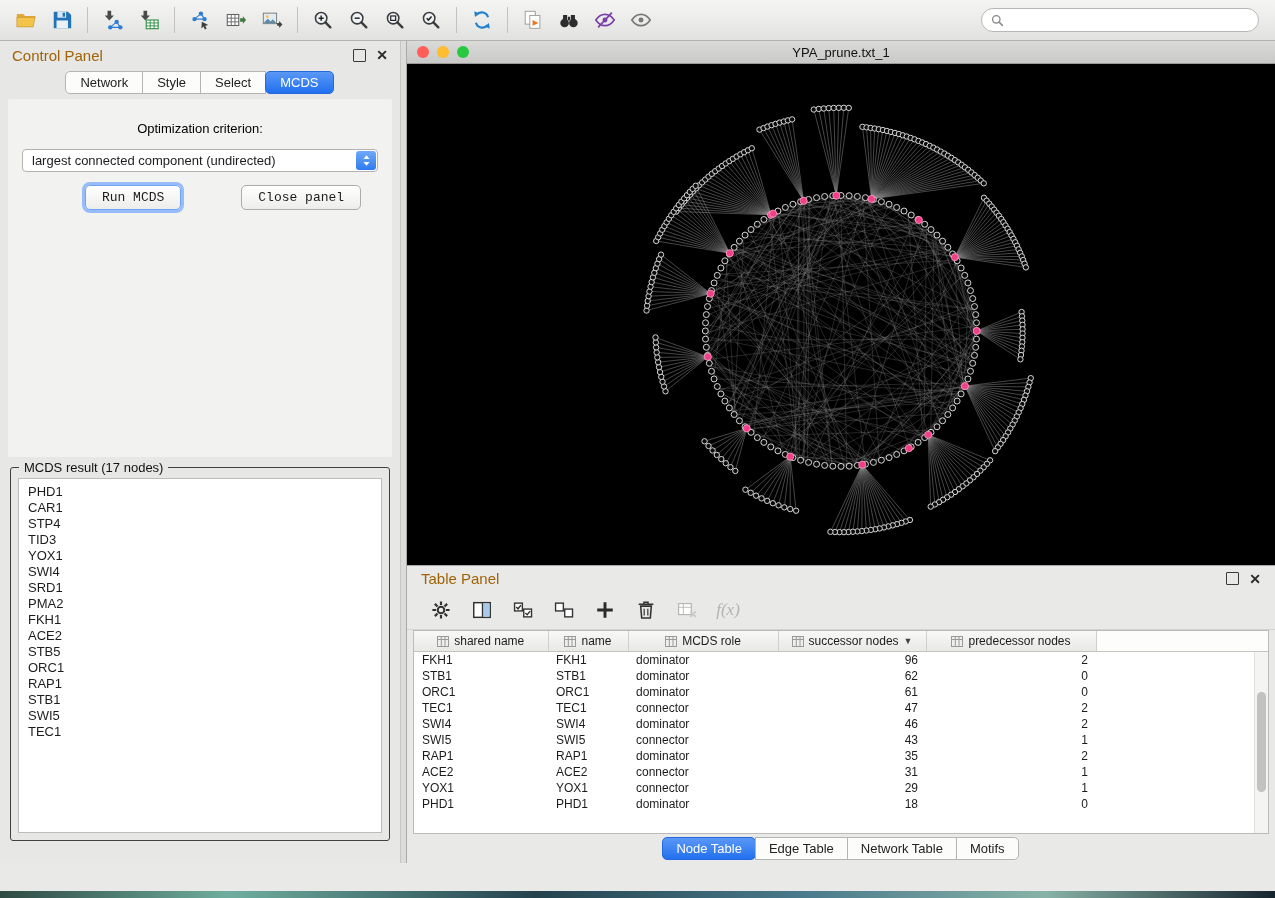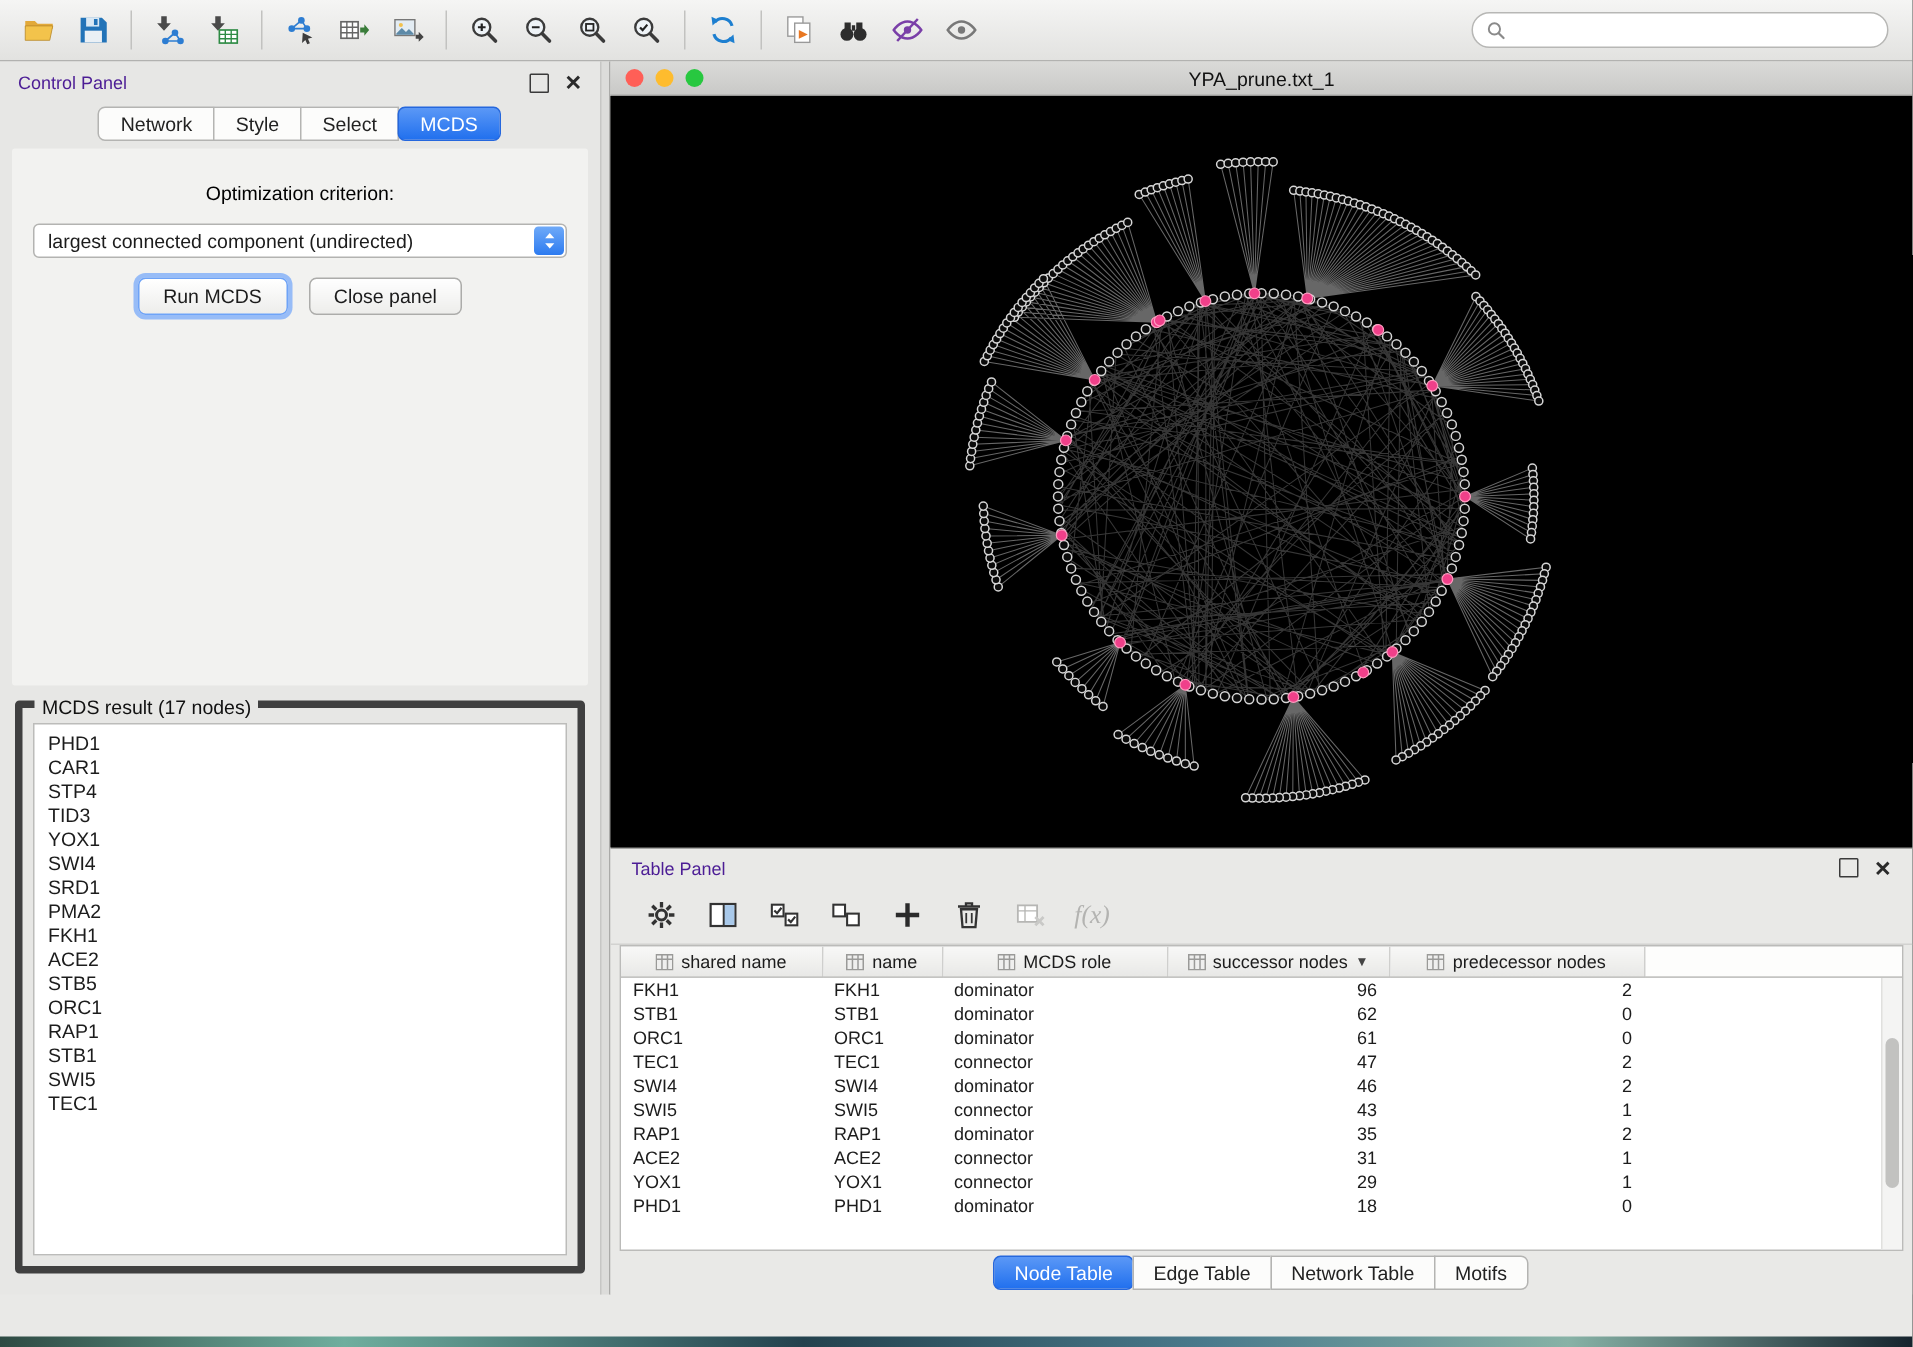--- a/index.html
+++ b/index.html
@@ -13,37 +13,37 @@
   .search-wrap{margin-left:auto;margin-right:16px;width:278px;height:24px;background:#fff;border:1px solid #b7b7b5;border-radius:12px;display:flex;align-items:center;padding:0 9px;gap:6px;box-sizing:border-box;}
   .search-wrap input{border:none;outline:none;flex:1;font-family:"Liberation Sans",sans-serif;font-size:12px;background:transparent;}
 
   
   .main{position:absolute;top:41px;left:0;right:0;bottom:35px;display:flex;}
   .v-splitter{width:5px;background:#dcdcda;border-left:1px solid #c6c6c4;border-right:1px solid #aaaaa8;}
 
   
   .control-panel{width:400px;background:#e7e7e5;position:relative;box-sizing:border-box;}
   .panel-header{height:28px;display:flex;align-items:center;padding:0 12px;gap:10px;}
-  .panel-title{font-size:12px;color:#4c1d95;}
+  .panel-title{font-size:15px;color:#a16207;}
   .spacer{flex:1;}
   .float-btn{width:11px;height:11px;border:1.5px solid #3a3a3a;border-radius:1px;}
   .close-btn{font-size:14px;font-weight:bold;color:#2a2a2a;line-height:1;}
   .ctabs{display:flex;justify-content:center;margin-top:2px;position:relative;z-index:2;}
   .ctab{padding:3px 14px;background:#fcfcfb;border:1px solid #b4b4b2;margin-left:-1px;font-size:13px;color:#222;}
   .ctab:first-child{border-radius:5px 0 0 5px;}
   .ctab:last-child{border-radius:0 5px 5px 0;}
   .ctab.active{background:linear-gradient(#5b98f6,#2170ee);color:#fff;border-color:#2567dd;border-radius:5px;}
   .tab-content{position:absolute;left:8px;right:8px;top:58px;height:358px;background:#f2f2f0;border-radius:2px;}
   .opt-label{text-align:center;margin-top:22px;font-size:13px;color:#000000;}
   .combo{margin:13px auto 0;width:356px;height:23px;background:#fff;border:1px solid #b3b3b1;border-radius:4px;display:flex;align-items:center;padding-left:9px;font-size:13px;box-sizing:border-box;position:relative;}
   .combo-cap{position:absolute;right:1px;top:1px;bottom:1px;width:20px;background:linear-gradient(#6faaf8,#2d7bf0);border-radius:3px;display:flex;align-items:center;justify-content:center;}
   .btn-row{display:flex;justify-content:center;gap:14px;margin-top:13px;}
-  .btn{height:23px;padding:0 16px;background:linear-gradient(#ffffff,#ededeb);border:1px solid #acacaa;border-radius:5px;font-size:13px;font-family:Liberation Sans, sans-serif;display:flex;align-items:center;}
+  .btn{height:23px;padding:0 16px;background:linear-gradient(#ffffff,#ededeb);border:1px solid #acacaa;border-radius:5px;font-size:13px;font-family:Liberation Mono, monospace;display:flex;align-items:center;margin-left:46px;}
   .btn.focused{box-shadow:0 0 0 3px rgba(77,144,254,.55);border-color:#6ea3f7;}
-  .result-box{position:absolute;left:10px;right:10px;top:426px;height:372px;border:5px solid #404040;border-radius:3px;}
+  .result-box{position:absolute;left:10px;right:10px;top:426px;height:372px;border:1px solid #404040;border-radius:3px;}
   .result-legend{position:absolute;top:-8px;left:8px;background:#e7e7e5;padding:0 5px;font-size:13px;color:#111;}
   .result-list{position:absolute;left:7px;right:7px;top:10px;bottom:7px;background:#fff;border:1px solid #bcbcba;overflow:hidden;padding:5px 9px;box-sizing:border-box;font-size:13px;line-height:16px;}
   .mcds-item{height:16px;}
 
   
   .right-col{flex:1;display:flex;flex-direction:column;min-width:0;}
   .net-titlebar{height:22px;background:linear-gradient(#dadad8,#c9c9c7);border-bottom:1px solid #999997;position:relative;display:flex;align-items:center;padding-left:10px;gap:8px;}
   .light{width:12px;height:12px;border-radius:50%;}
   .net-title{position:absolute;left:0;right:0;text-align:center;font-size:13px;color:#111;}
   .net-canvas{flex:1;background:#000;position:relative;}

